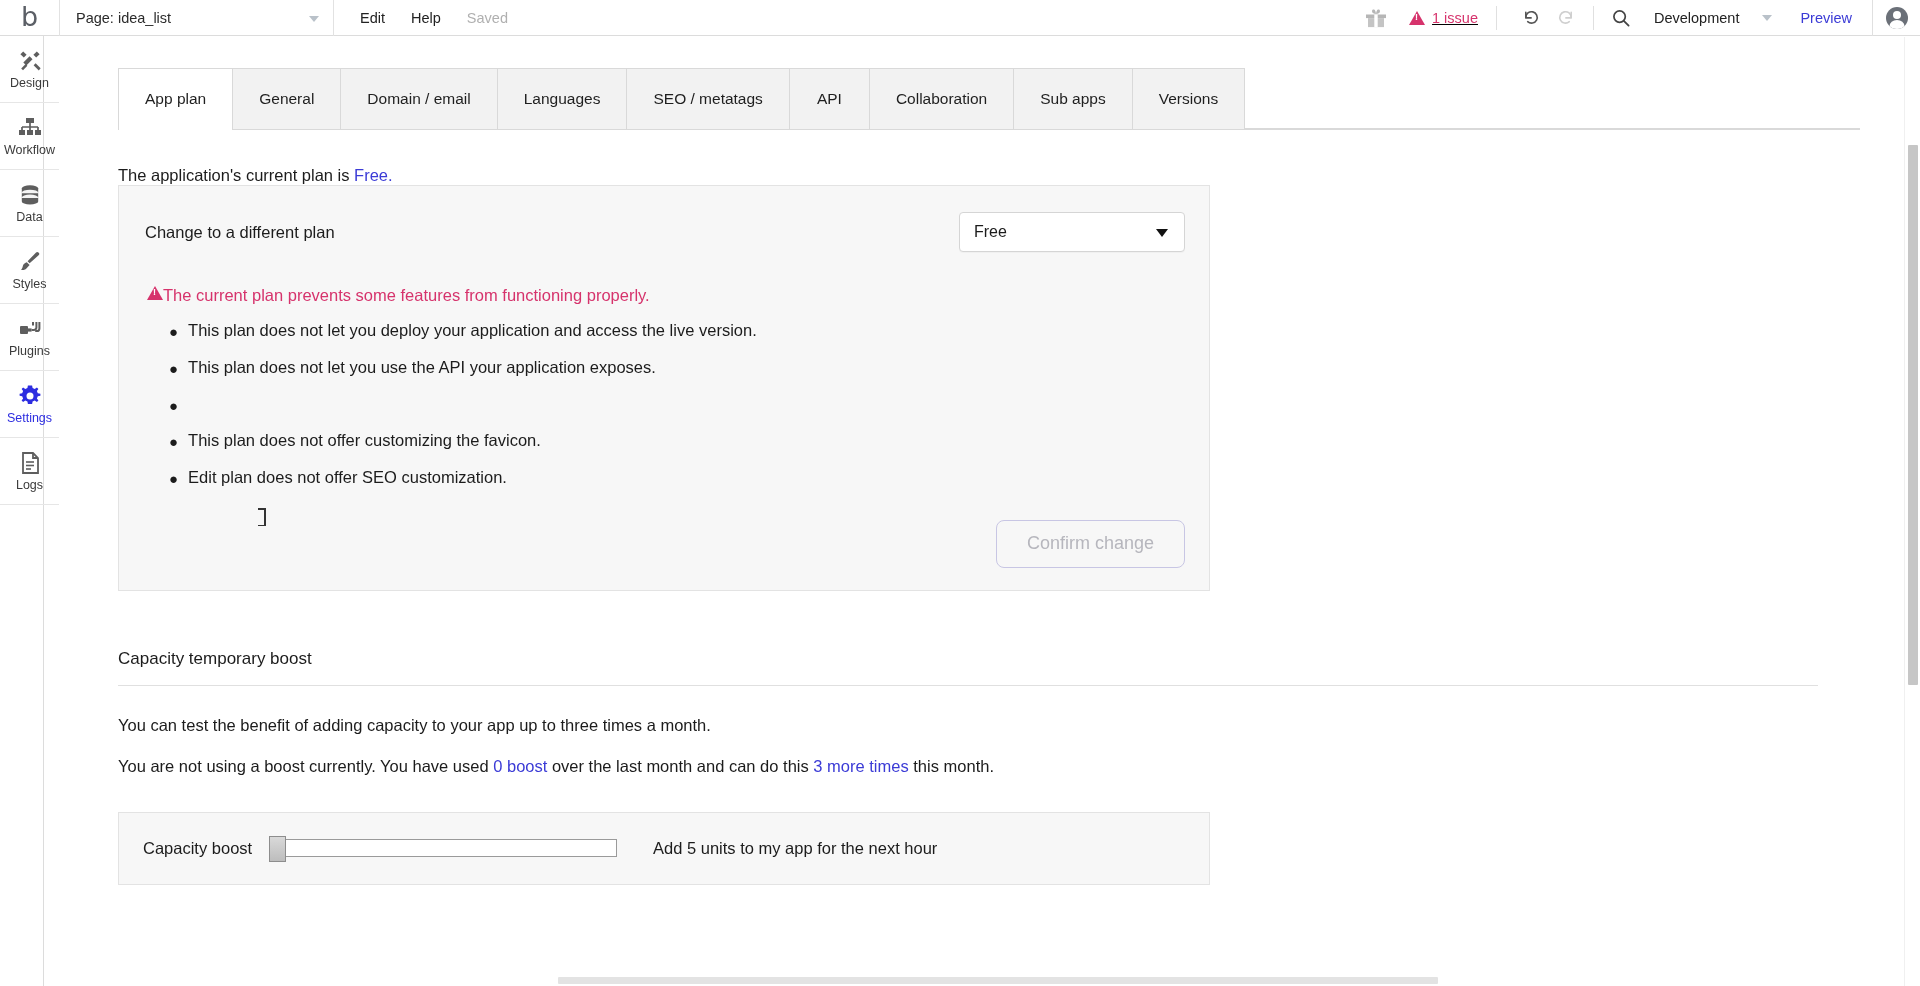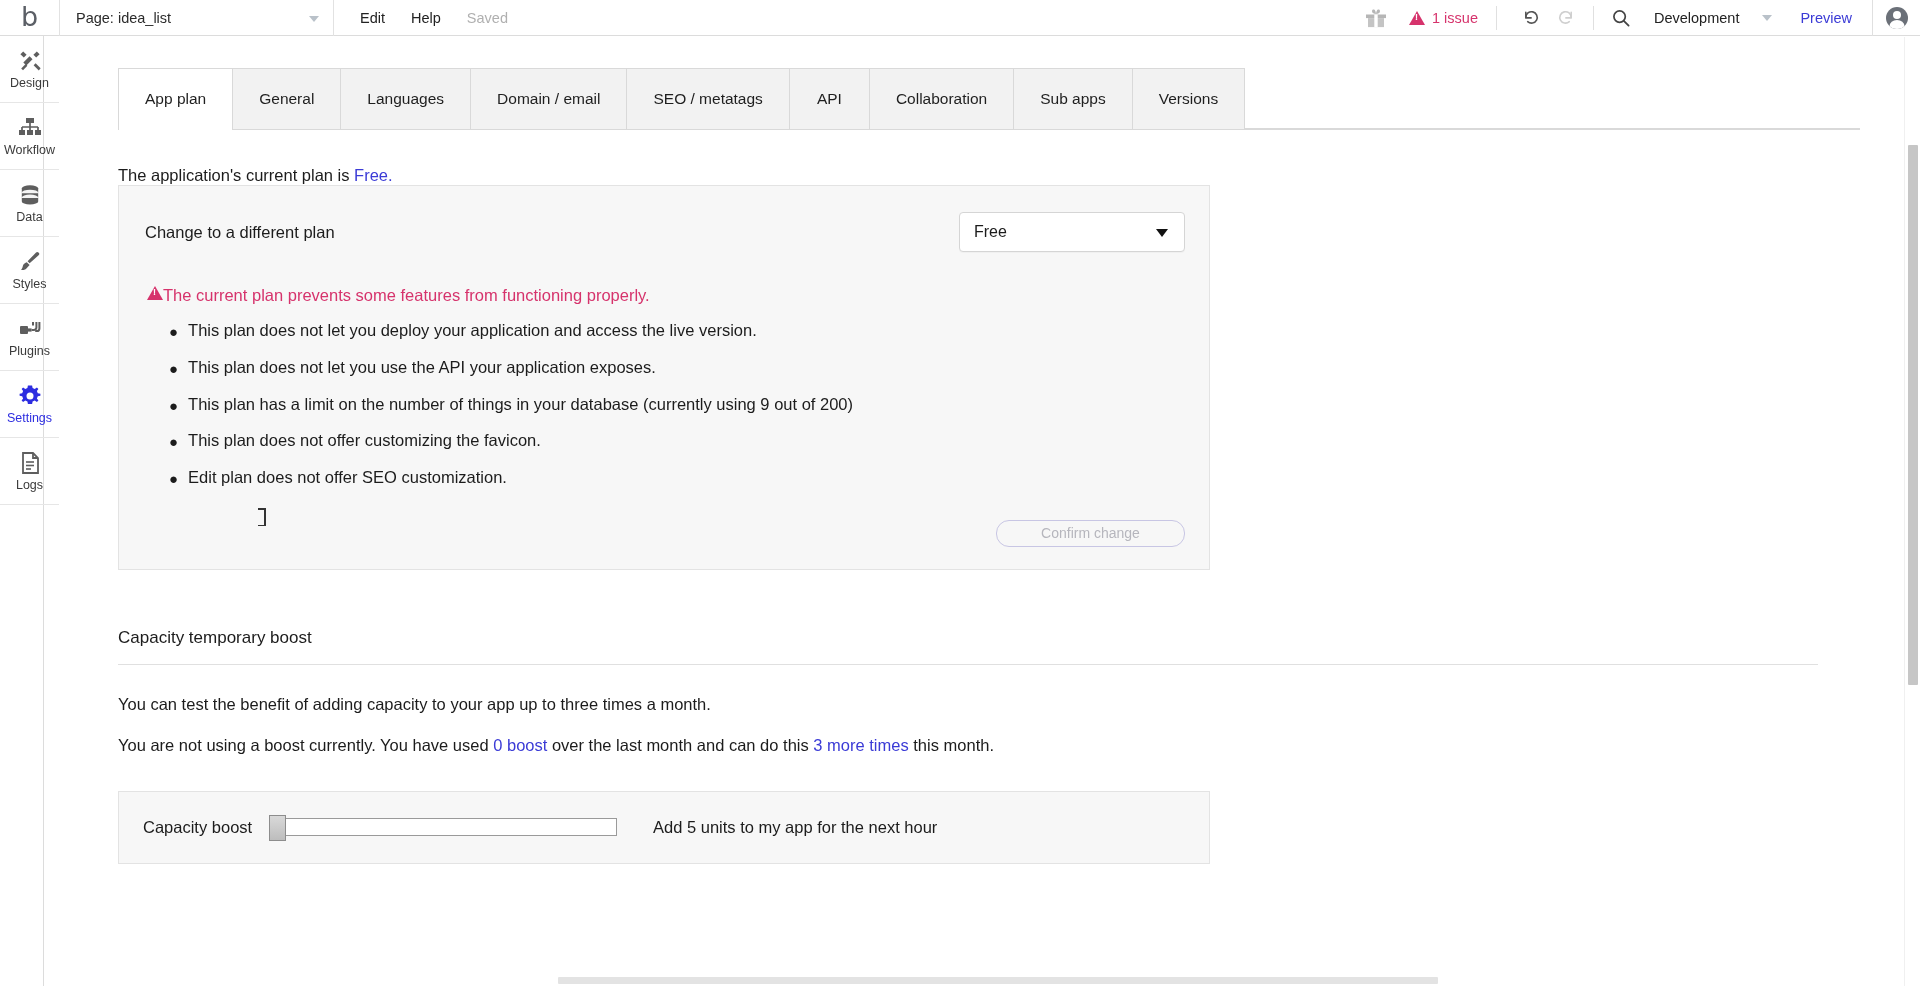--- a/index.html
+++ b/index.html
@@ -55,21 +55,21 @@
   .hdr-muted { font-size: 14.5px; color: #b0b0b0; margin-left: 26px; }
   #hdr-right {
     margin-left: auto; display: flex; align-items: center; height: 36px;
   }
   .gift-icon {
     width: 22px; height: 20px; margin-right: 22px; position: relative; cursor: pointer;
   }
   .issue-wrap {
     display: flex; align-items: center; gap: 7px;
     margin-right: 18px; padding-right: 18px;
-    border-right: 1px solid #e0e0e0; height: 24px; cursor: pointer;
+    border-right: 1px solid #e0e0e0; height: 24px; cursor: pointer; text-decoration: underline;
   }
   .issue-text { color: #d6336c; font-size: 14.5px; }
   .tri-warn {
     width: 0; height: 0;
     border-left: 8px solid transparent;
     border-right: 8px solid transparent;
     border-bottom: 14px solid #d6336c;
     position: relative;
   }
   .tri-warn::after {
@@ -217,26 +217,26 @@
   .warn-text { color: #d6336c; font-size: 16.5px; }
   .bullets { margin-top: 16px; margin-left: 26px; }
   .bullet {
     display: flex; align-items: flex-start; gap: 10px;
     font-size: 16.5px; color: #1c1c1c;
     margin-top: 15px;
   }
   .bullet .dot { font-size: 15px; line-height: 1.45; }
   .btn-row { display: flex; justify-content: flex-end; margin-top: 30px; }
   .confirm-btn {
-    width: 189px; height: 27px;
+    width: 189px; height: 48px;
     border: 1px solid #c8c6e4;
-    border-radius: 13px;
+    border-radius: 8px;
     background: #f7f7f7;
     color: #b6b6bd;
-    font-size: 14px;
+    font-size: 18px;
     display: flex; align-items: center; justify-content: center;
     cursor: default;
     font-family: "Liberation Sans", sans-serif;
   }
 
   .section-title {
     margin-top: 58px;
     font-size: 17px; color: #1c1c1c;
     padding-bottom: 16px;
     border-bottom: 1px solid #e0e0e0;
@@ -467,24 +467,24 @@
 <div id="main">
 
   <div id="tabs">
     <div class="tab active">
       <span>App plan</span>
     </div>
     <div class="tab">
       <span>General</span>
     </div>
     <div class="tab">
+      <span>Domain / email</span>
+    </div>
+    <div class="tab">
       <span>Languages</span>
-    </div>
-    <div class="tab">
-      <span>Domain / email</span>
     </div>
     <div class="tab">
       <span>SEO / metatags</span>
     </div>
     <div class="tab">
       <span>API</span>
     </div>
     <div class="tab">
       <span>Collaboration</span>
     </div>
@@ -522,21 +522,20 @@
         <div class="bullet">
           <span class="dot">●</span>
           <span>This plan does not let you deploy your application and access the live version.</span>
         </div>
         <div class="bullet">
           <span class="dot">●</span>
           <span>This plan does not let you use the API your application exposes.</span>
         </div>
         <div class="bullet">
           <span class="dot">●</span>
-          <span>This plan has a limit on the number of things in your database (currently using 9 out of 200)</span>
         </div>
         <div class="bullet">
           <span class="dot">●</span>
           <span>This plan does not offer customizing the favicon.</span>
         </div>
         <div class="bullet">
           <span class="dot">●</span>
           <span>Edit plan does not offer SEO customization.</span>
         </div>
       </div>

